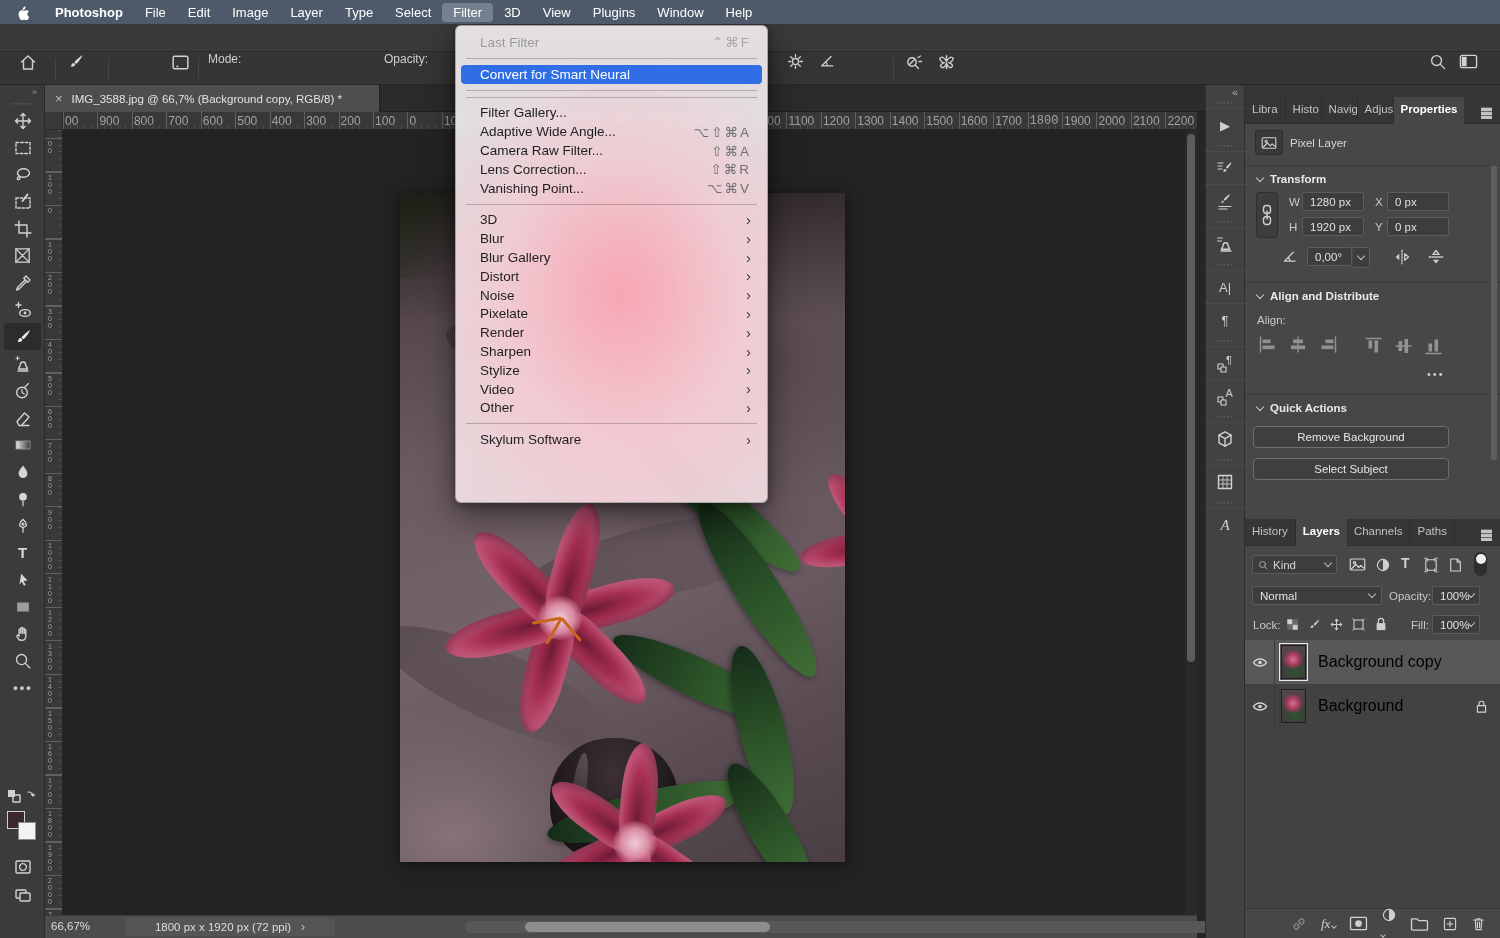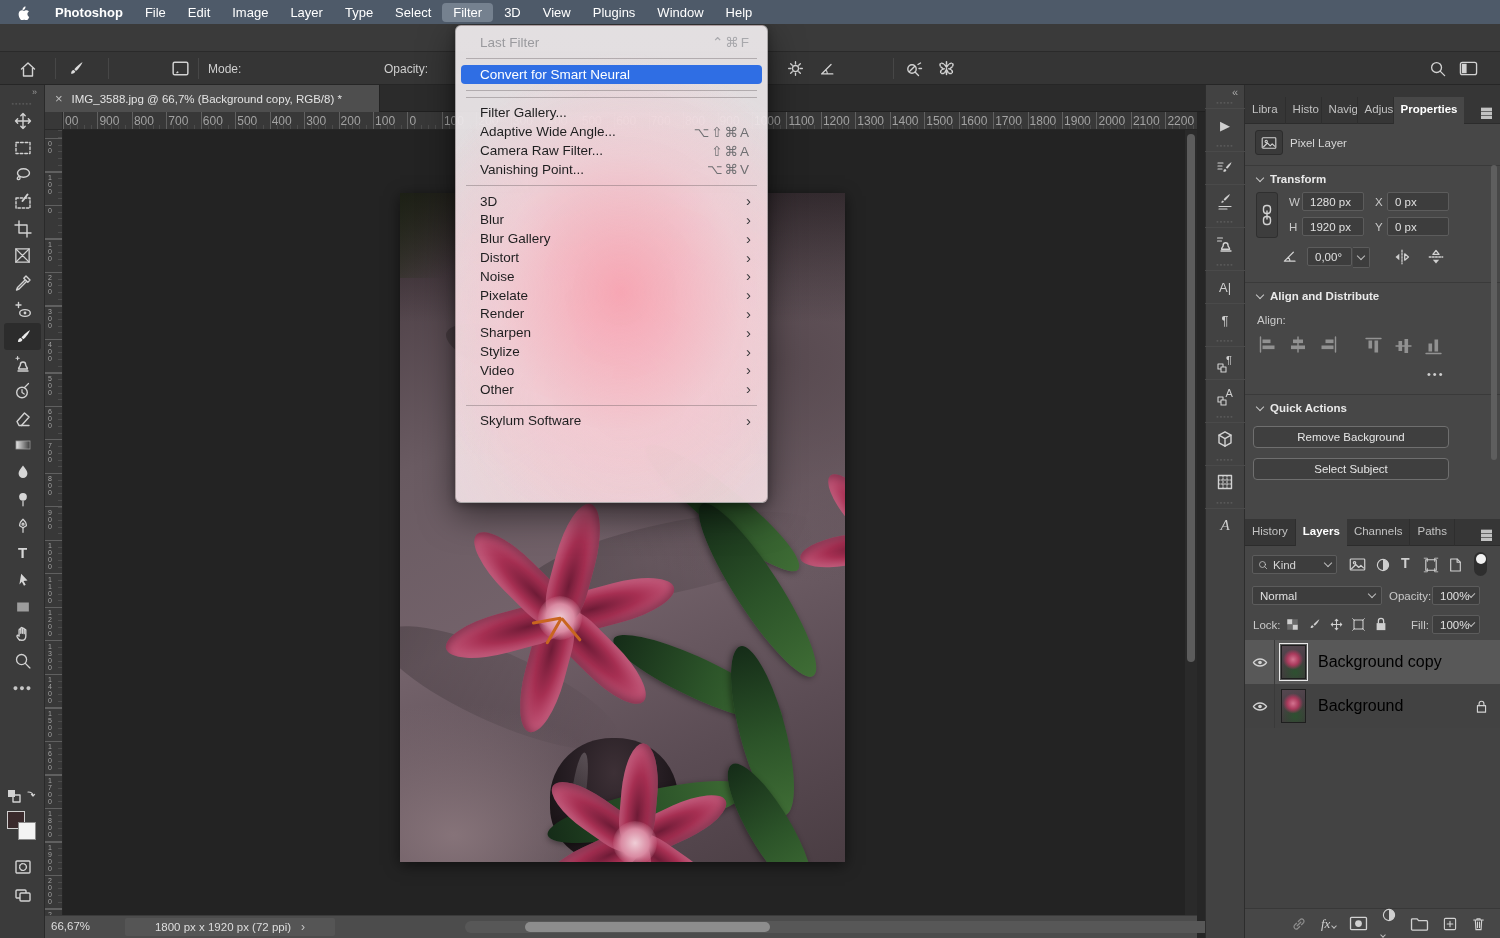--- a/index.html
+++ b/index.html
@@ -22,21 +22,21 @@
     border-bottom:1px solid #2a2a2a; }
   .tlight { position:absolute; top:32px; width:12px; height:12px; border-radius:50%; }
   #tl-close { left:13px; background:#ff5f57; }
   #tl-min { left:33px; background:#febc2e; }
   #tl-zoom { left:53px; background:#28c840; }
   #win-title { position:absolute; left:685px; top:30px; color:#b8b8b8; font-size:13px; }
 
   
   #optionsbar { position:absolute; left:0; top:52px; width:1500px; height:33px; background:#353535;
     border-bottom:1px solid #262626; color:#cfcfcf; font-size:12px; }
-  .ob { position:absolute; top:0; height:33px; display:flex; align-items:center; }
+  .ob { position:absolute; top:0; height:33px; display:flex; }
   .obsep { position:absolute; top:6px; width:1px; height:21px; background:#474747; }
   #brush-preview { position:absolute; left:122px; top:54px; width:18px; height:18px; border-radius:50%;
     background:radial-gradient(circle, #fff 0%, #fff 35%, rgba(255,255,255,0) 75%); }
   #brush-size-num { position:absolute; left:121px; top:72px; font-size:9px; color:#cfcfcf; width:20px; text-align:center;}
   .chev { width:6px; height:6px; border-right:1.5px solid #bdbdbd; border-bottom:1.5px solid #bdbdbd;
     display:inline-block; transform:rotate(45deg); margin-top:-3px; }
   .select { background:#262626; border:1px solid #1d1d1d; border-radius:3px; height:20px;
     display:flex; align-items:center; padding:0 8px; color:#ddd; justify-content:space-between; }
   #share-btn { position:absolute; left:1362px; top:56px; width:55px; height:21px; border-radius:11px;
     background:#3c79f0; color:#fff; font-size:12px; display:flex; align-items:center; justify-content:center; }
@@ -476,21 +476,21 @@
       <span class="rlab" style="left: 638.1px;">800</span>
       <span class="rlab" style="left: 672.55px;">900</span>
       <span class="rlab" style="left: 707px;">1000</span>
       <span class="rlab" style="left: 741.45px;">1100</span>
       <span class="rlab" style="left: 775.9px;">1200</span>
       <span class="rlab" style="left: 810.35px;">1300</span>
       <span class="rlab" style="left: 844.8px;">1400</span>
       <span class="rlab" style="left: 879.25px;">1500</span>
       <span class="rlab" style="left: 913.7px;">1600</span>
       <span class="rlab" style="left: 948.15px;">1700</span>
-      <span class="rlab" style="left: 982.6px;">1800</span>
+      <span class="rlab" style="left: 982.6px; font-family: Liberation Mono, monospace;">1800</span>
       <span class="rlab" style="left: 1017.05px;">1900</span>
       <span class="rlab" style="left: 1051.5px;">2000</span>
       <span class="rlab" style="left: 1085.95px;">2100</span>
       <span class="rlab" style="left: 1120.4px;">2200</span>
     </div>
   <div id="ruler-left">
       <span class="rlab-v" style="top: 10px;">0
 0</span>
       <span class="rlab-v" style="top: 43.5px;">1
 0
@@ -1044,20 +1044,24 @@
       </div>
       <div class="menu-item">
         <span class="mi-label">Adaptive Wide Angle...</span>
         <span class="mi-shortcut">⌥⇧⌘A</span>
       </div>
       <div class="menu-item">
         <span class="mi-label">Camera Raw Filter...</span>
         <span class="mi-shortcut">⇧⌘A</span>
       </div>
       <div class="menu-item">
+        <span class="mi-label">Lens Correction...</span>
+        <span class="mi-shortcut">⇧⌘R</span>
+      </div>
+      <div class="menu-item">
         <span class="mi-label">Vanishing Point...</span>
         <span class="mi-shortcut">⌥⌘V</span>
       </div>
       <div class="menu-sep"></div>
       <div class="menu-item">
         <span class="mi-label">3D</span>
         <span class="mi-arrow">›</span>
       </div>
       <div class="menu-item">
         <span class="mi-label">Blur</span>

